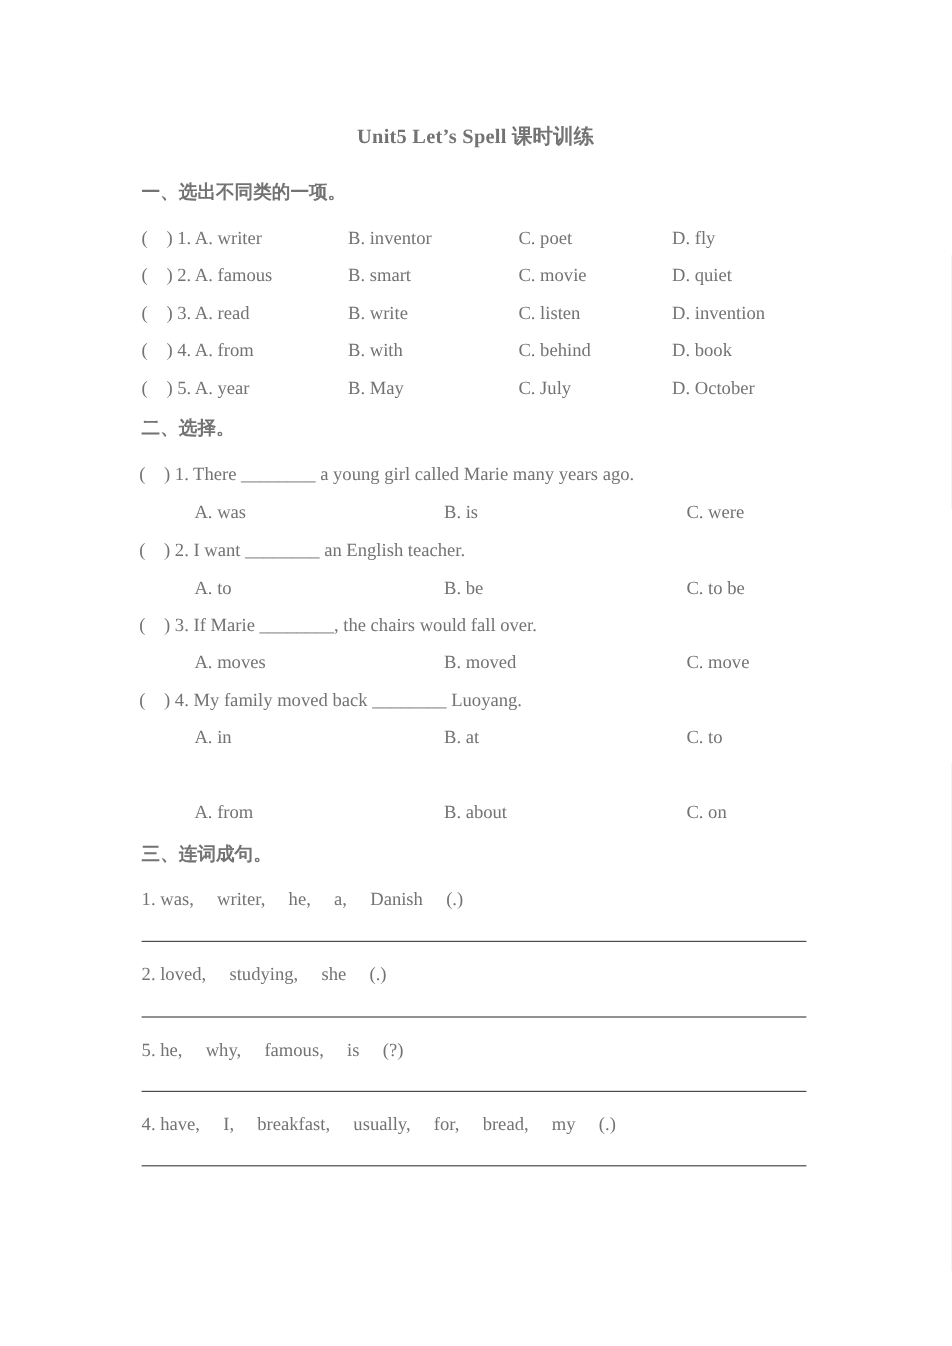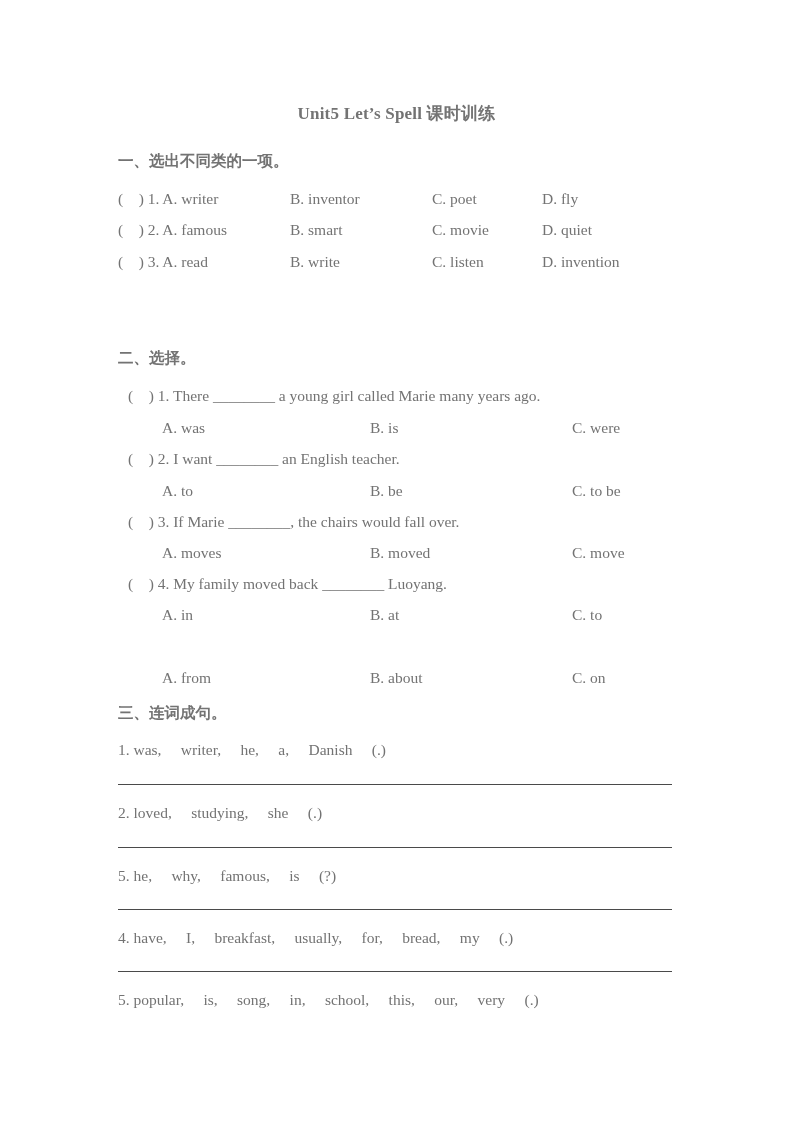--- a/index.html
+++ b/index.html
@@ -29,22 +29,22 @@
     position: absolute;
     left: 118px;
     font-size: 15.5px;
     font-weight: bold;
   }
   .row { position: absolute; left: 0; width: 100%; height: 22px; }
   .row span { position: absolute; top: 0; white-space: pre; }
   .col-a { left: 118px; }
   .col-b { left: 290px; }
   .col-c { left: 432px; }
-  .col-d { left: 542px; }
-  .stem { position: absolute; left: 128px; white-space: pre; text-align: center; }
+  .col-d { left: 560px; }
+  .stem { position: absolute; left: 116px; white-space: pre; text-align: center; }
   .opts { position: absolute; left: 0; width: 100%; height: 22px; }
   .opts span { position: absolute; top: 0; white-space: pre; }
   .opt-a { left: 162px; }
   .opt-b { left: 370px; }
   .opt-c { left: 572px; }
   .item { position: absolute; left: 118px; white-space: pre; }
   .ansline {
     position: absolute;
     left: 118px;
     width: 554px;
@@ -71,20 +71,32 @@
     <span class="col-a">(    ) 2. A. famous</span>
     <span class="col-b">B. smart</span>
     <span class="col-c">C. movie</span>
     <span class="col-d">D. quiet</span>
   </div>
   <div class="row" style="top:251px">
     <span class="col-a">(    ) 3. A. read</span>
     <span class="col-b">B. write</span>
     <span class="col-c">C. listen</span>
     <span class="col-d">D. invention</span>
+  </div>
+  <div class="row" style="top:282px">
+    <span class="col-a">(    ) 4. A. from</span>
+    <span class="col-b">B. with</span>
+    <span class="col-c">C. behind</span>
+    <span class="col-d">D. book</span>
+  </div>
+  <div class="row" style="top:313px">
+    <span class="col-a">(    ) 5. A. year</span>
+    <span class="col-b">B. May</span>
+    <span class="col-c">C. July</span>
+    <span class="col-d">D. October</span>
   </div>
 
   <div class="heading" style="top:347px">二、选择。</div>
 
   <div class="stem" style="top:385px">(    ) 1. There ________ a young girl called Marie many years ago.</div>
   <div class="opts" style="top:417px">
     <span class="opt-a">A. was</span>
     <span class="opt-b">B. is</span>
     <span class="opt-c">C. were</span>
   </div>
@@ -123,15 +135,14 @@
 
   <div class="item" style="top:802px">2. loved,     studying,     she     (.)</div>
   <div class="ansline" style="top:847px"></div>
 
   <div class="item" style="top:865px">5. he,     why,     famous,     is     (?)</div>
   <div class="ansline" style="top:909px"></div>
 
   <div class="item" style="top:927px">4. have,     I,     breakfast,     usually,     for,     bread,     my     (.)</div>
   <div class="ansline" style="top:971px"></div>
 
-  <div class="item" style="top:989px">5. popular,     is,     song,     in,     school,     this,     our,     very     (.)</div>
 
 </div>
 
 </body></html>

